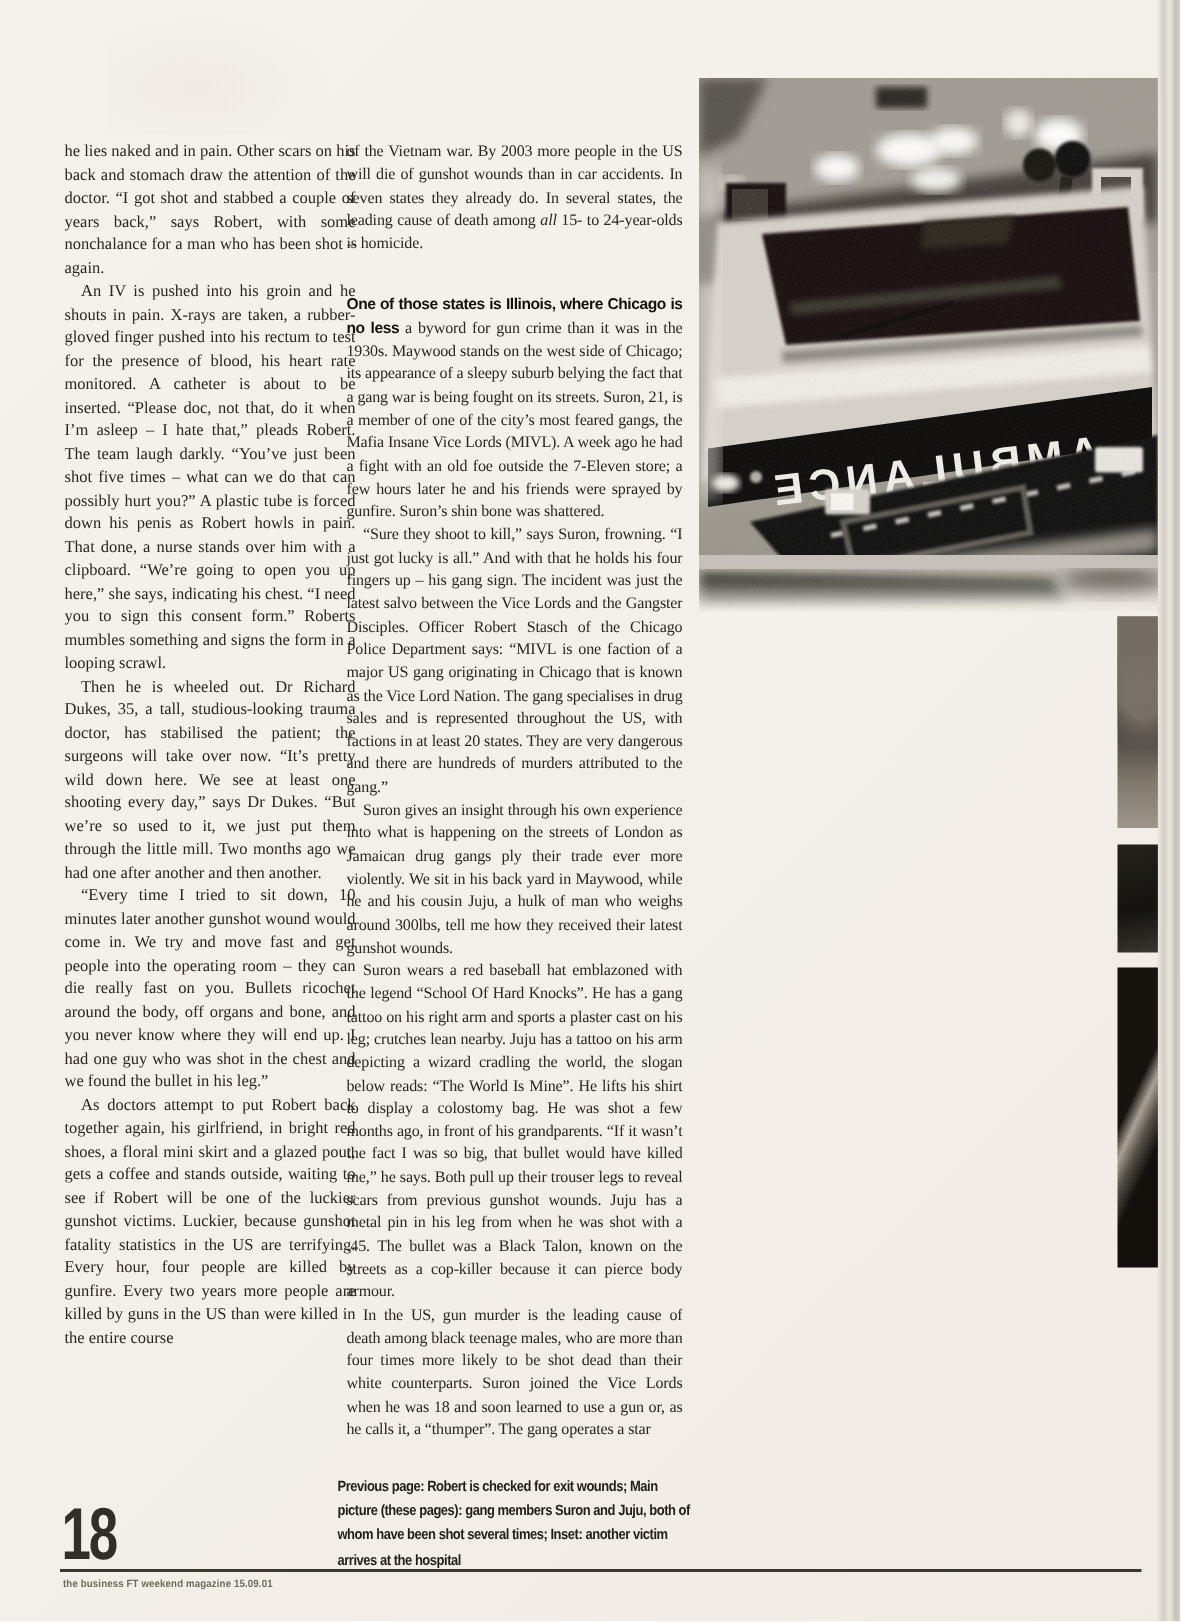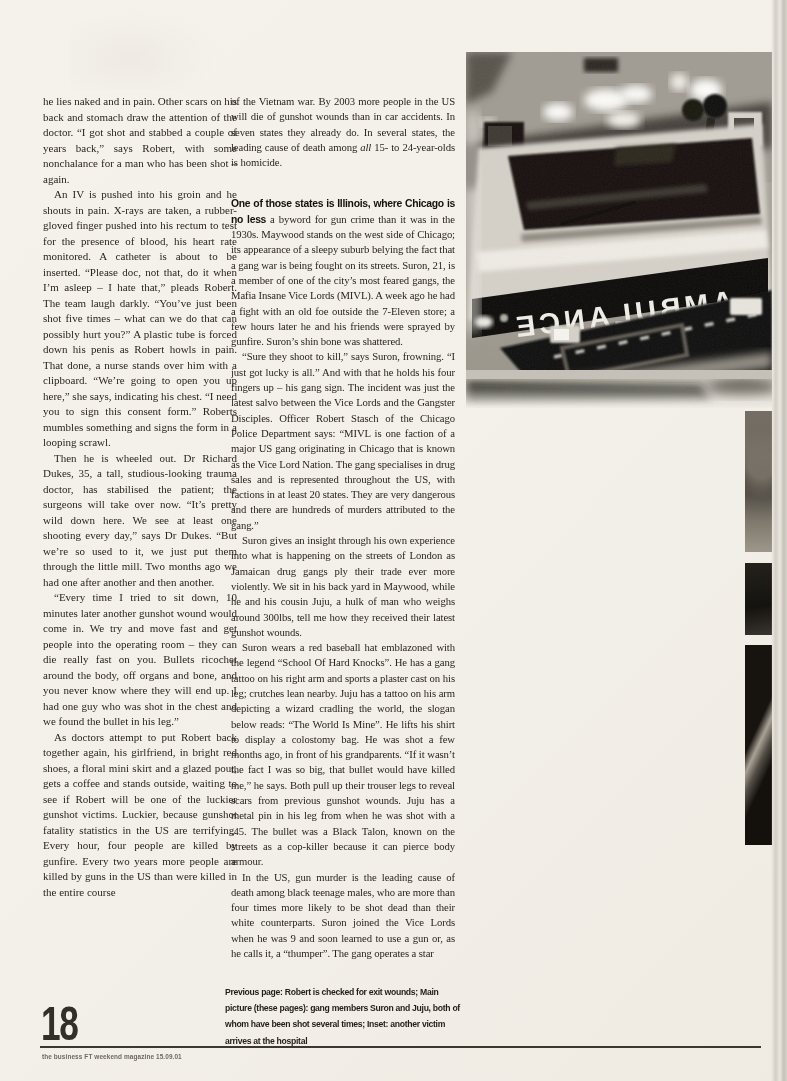--- a/index.html
+++ b/index.html
@@ -170,21 +170,21 @@
       <p class="para">Then he is wheeled out. Dr Richard Dukes, 35, a tall, studious-looking trauma doctor, has stabilised the patient; the surgeons will take over now. “It’s pretty wild down here. We see at least one shooting every day,” says Dr Dukes. “But we’re so used to it, we just put them through the little mill. Two months ago we had one after another and then another.</p>
       <p class="para">“Every time I tried to sit down, 10 minutes later another gunshot wound would come in. We try and move fast and get people into the operating room – they can die really fast on you. Bullets ricochet around the body, off organs and bone, and you never know where they will end up. I had one guy who was shot in the chest and we found the bullet in his leg.”</p>
       <p class="para">As doctors attempt to put Robert back together again, his girlfriend, in bright red shoes, a floral mini skirt and a glazed pout, gets a coffee and stands outside, waiting to see if Robert will be one of the luckier gunshot victims. Luckier, because gunshot fatality statistics in the US are terrifying. Every hour, four people are killed by gunfire. Every two years more people are killed by guns in the US than were killed in the entire course</p>
     </div>
   <div class="col" id="col2">
       <p class="para noindent">of the Vietnam war. By 2003 more people in the US will die of gunshot wounds than in car accidents. In seven states they already do. In several states, the leading cause of death among <em>all</em> 15- to 24-year-olds is homicide.</p>
       <p class="para noindent gap"><strong class="lead-in">One of those states is Illinois, where Chicago is no less</strong> a byword for gun crime than it was in the 1930s. Maywood stands on the west side of Chicago; its appearance of a sleepy suburb belying the fact that a gang war is being fought on its streets. Suron, 21, is a member of one of the city’s most feared gangs, the Mafia Insane Vice Lords (MIVL). A week ago he had a fight with an old foe outside the 7-Eleven store; a few hours later he and his friends were sprayed by gunfire. Suron’s shin bone was shattered.</p>
       <p class="para">“Sure they shoot to kill,” says Suron, frowning. “I just got lucky is all.” And with that he holds his four fingers up – his gang sign. The incident was just the latest salvo between the Vice Lords and the Gangster Disciples. Officer Robert Stasch of the Chicago Police Department says: “MIVL is one faction of a major US gang originating in Chicago that is known as the Vice Lord Nation. The gang specialises in drug sales and is represented throughout the US, with factions in at least 20 states. They are very dangerous and there are hundreds of murders attributed to the gang.”</p>
       <p class="para">Suron gives an insight through his own experience into what is happening on the streets of London as Jamaican drug gangs ply their trade ever more violently. We sit in his back yard in Maywood, while he and his cousin Juju, a hulk of man who weighs around 300lbs, tell me how they received their latest gunshot wounds.</p>
       <p class="para">Suron wears a red baseball hat emblazoned with the legend “School Of Hard Knocks”. He has a gang tattoo on his right arm and sports a plaster cast on his leg; crutches lean nearby. Juju has a tattoo on his arm depicting a wizard cradling the world, the slogan below reads: “The World Is Mine”. He lifts his shirt to display a colostomy bag. He was shot a few months ago, in front of his grandparents. “If it wasn’t the fact I was so big, that bullet would have killed me,” he says. Both pull up their trouser legs to reveal scars from previous gunshot wounds. Juju has a metal pin in his leg from when he was shot with a .45. The bullet was a Black Talon, known on the streets as a cop-killer because it can pierce body armour.</p>
-      <p class="para">In the US, gun murder is the leading cause of death among black teenage males, who are more than four times more likely to be shot dead than their white counterparts. Suron joined the Vice Lords when he was 9 and soon learned to use a gun or, as he calls it, a “thumper”. The gang operates a star</p>
+      <p class="para">In the US, gun murder is the leading cause of death among black teenage males, who are more than four times more likely to be shot dead than their white counterparts. Suron joined the Vice Lords when he was 18 and soon learned to use a gun or, as he calls it, a “thumper”. The gang operates a star</p>
     </div>
   <div class="col" id="col3">
     <div class="strip-spacer"></div>
   </div>
 
   <div id="caption">Previous page: Robert is checked for exit wounds; Main picture (these pages): gang members Suron and Juju, both of whom have been shot several times; Inset: another victim arrives at the hospital</div>
 
   <div id="page-number">18</div>
   <div id="footer-rule"></div>
   <div id="footer-text">the business FT weekend magazine 15.09.01</div>

